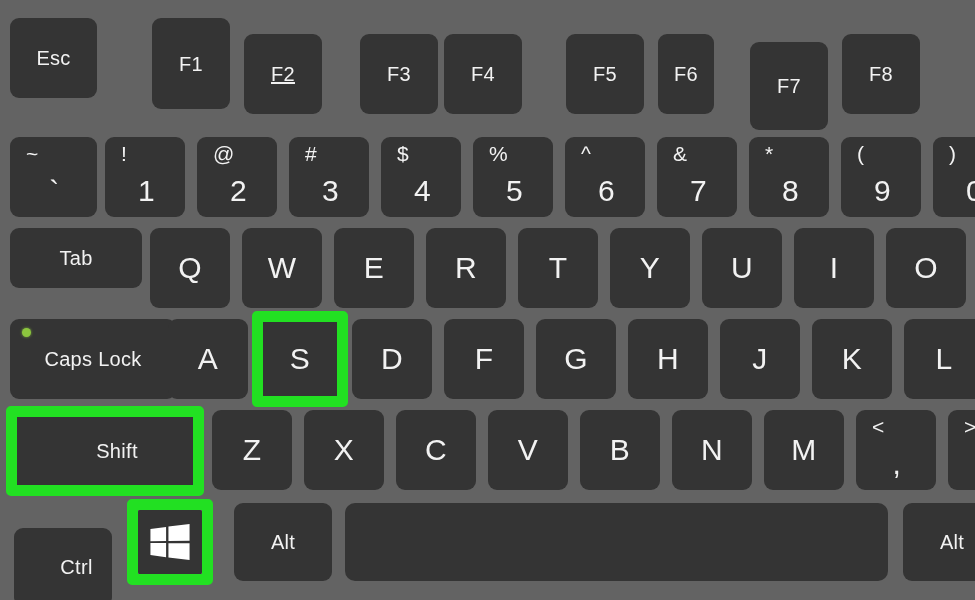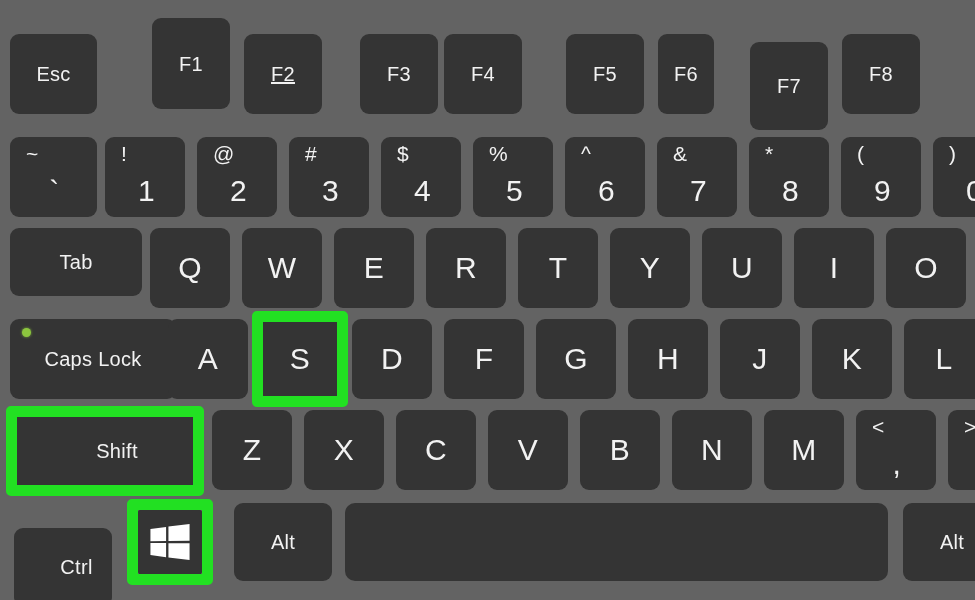--- a/index.html
+++ b/index.html
@@ -101,21 +101,21 @@
     display: block;
   }
 
   
   .key.space { border-radius: 10px; }
 </style>
 </head>
 <body>
 
 <div id="kb-root">
-    <div class="key small" style="left: 10px; top: 34px; width: 87px; height: 80px;">
+    <div class="key small" style="left: 10px; top: 18px; width: 87px; height: 80px;">
       <span class="lbl">Esc</span>
     </div>
     <div class="key small" style="left: 152px; top: 18px; width: 78px; height: 91px;">
       <span class="lbl">F1</span>
     </div>
     <div class="key small" style="left: 244px; top: 34px; width: 78px; height: 80px; text-decoration: underline;">
       <span class="lbl">F2</span>
     </div>
     <div class="key small" style="left: 336px; top: 34px; width: 78px; height: 80px; margin-left: 24px;">
       <span class="lbl">F3</span>
@@ -172,21 +172,21 @@
       <span class="bot">8</span>
     </div>
     <div class="key dual" style="left: 841px; top: 137px; width: 80px; height: 80px;">
       <span class="top">(</span>
       <span class="bot">9</span>
     </div>
     <div class="key dual" style="left: 933px; top: 137px; width: 80px; height: 80px;">
       <span class="top">)</span>
       <span class="bot">0</span>
     </div>
-    <div class="key small" style="left: 10px; top: 228px; width: 132px; height: 68px;">
+    <div class="key small" style="left: 10px; top: 228px; width: 132px; height: 60px;">
       <span class="lbl">Tab</span>
     </div>
     <div class="key alpha" style="left: 150px; top: 228px; width: 80px; height: 80px;">
       <span class="lbl">Q</span>
     </div>
     <div class="key alpha" style="left: 242px; top: 228px; width: 80px; height: 80px;">
       <span class="lbl">W</span>
     </div>
     <div class="key alpha" style="left: 334px; top: 228px; width: 80px; height: 80px;">
       <span class="lbl">E</span>

